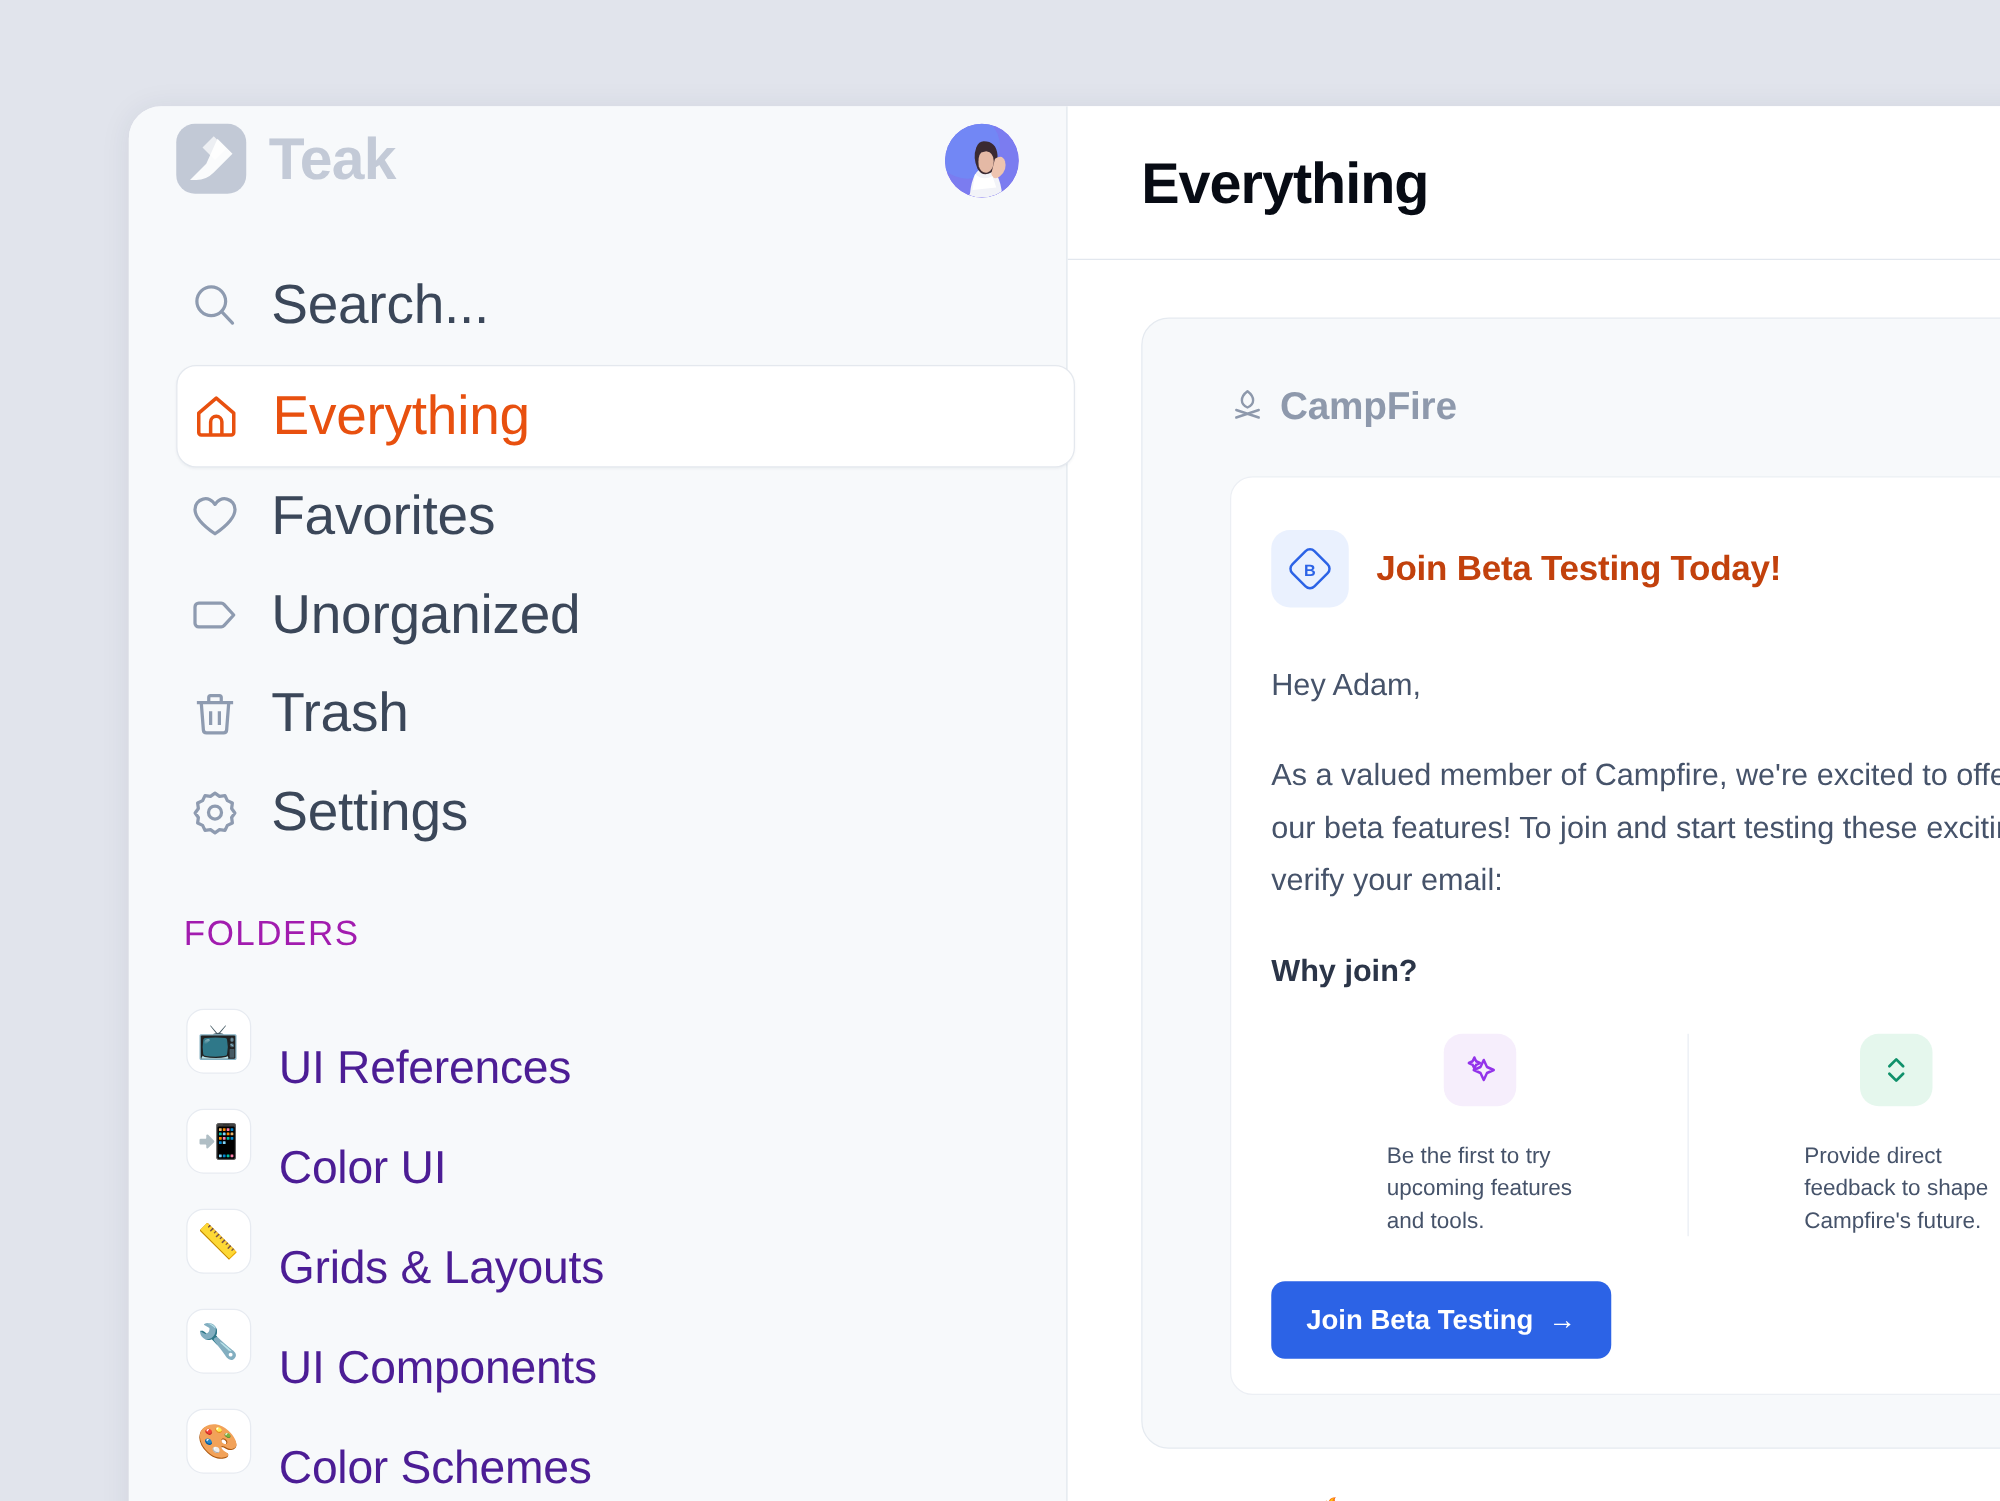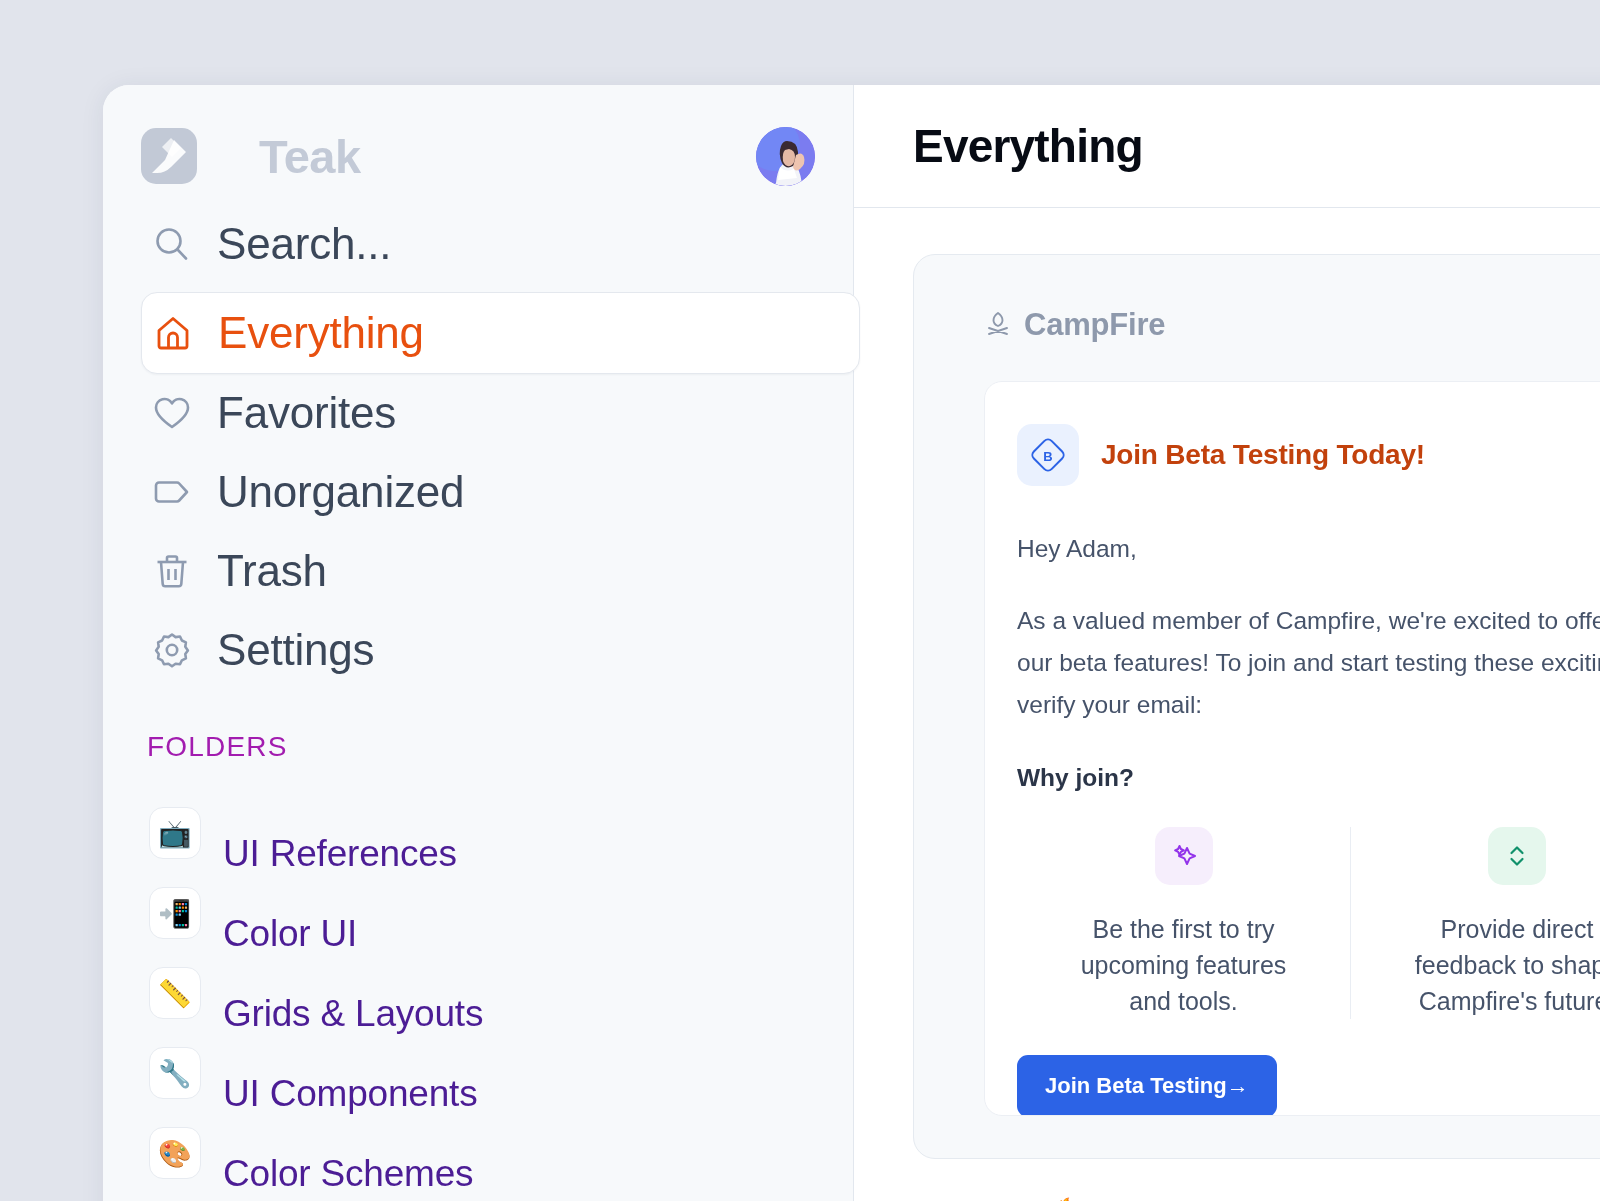--- a/index.html
+++ b/index.html
@@ -26,24 +26,23 @@
   
   #sidebar {
     width: 751px;
     flex: 0 0 751px;
     background: #f7f9fb;
     border-right: 1px solid #e2e7ee;
     padding: 0 38px;
     position: relative;
   }
   .brand-row {
-    display: flex; align-items: center;
+    display: flex; align-items: flex-start;
     height: 128px;
     padding-top: 14px;
-    gap: 44px;
   }
   .logo-mark {
     width: 56px; height: 56px;
     border-radius: 15px;
     background: #c2c9d6;
     position: relative;
     flex: 0 0 56px;
     overflow: hidden;
   }
   .logo-mark svg { position: absolute; left: 0; top: 0; }
@@ -189,26 +188,26 @@
   .feature:first-child { border-left: none; }
   .feature-tile {
     width: 58px; height: 58px;
     border-radius: 15px;
     display: flex; align-items: center; justify-content: center;
     margin-bottom: 26px;
   }
   .feature-tile.purple { background: #f6eefc; }
   .feature-tile.green  { background: #e5f7ed; }
   .feature-text {
-    font-size: 25px; line-height: 1.45; color: #46536a; text-align: center;
+    font-size: 18px; line-height: 1.45; color: #46536a; text-align: left;
     white-space: pre-line;
   }
 
   #cta-button {
-    display: inline-flex; align-items: center; 
+    display: inline-flex; align-items: center; gap: 12px;
     background: #2c63e6;
     color: #ffffff;
     font-size: 22px;
     font-weight: 700;
     border: none;
     border-radius: 11px;
     padding: 18px 28px;
     cursor: pointer;
     font-family: "Liberation Sans", sans-serif;
   }

